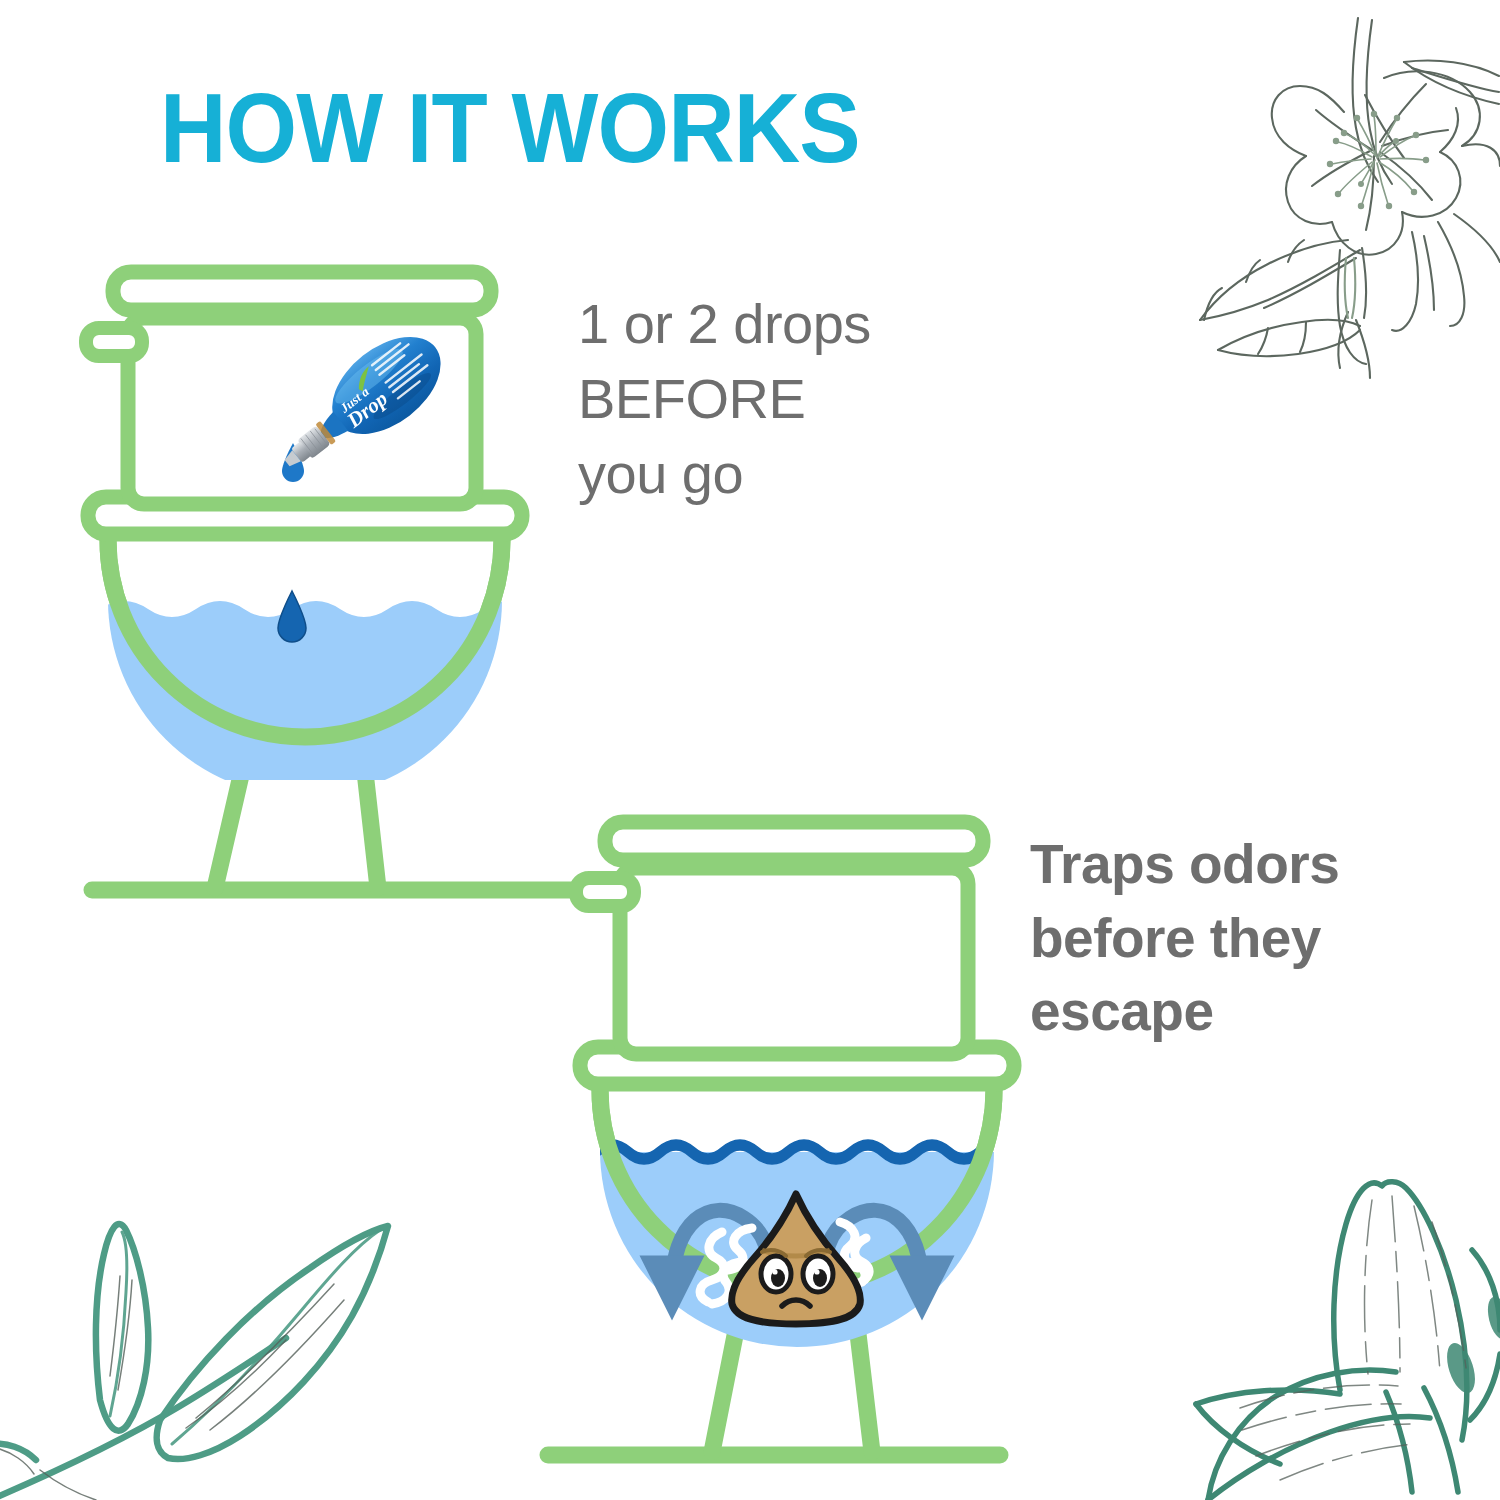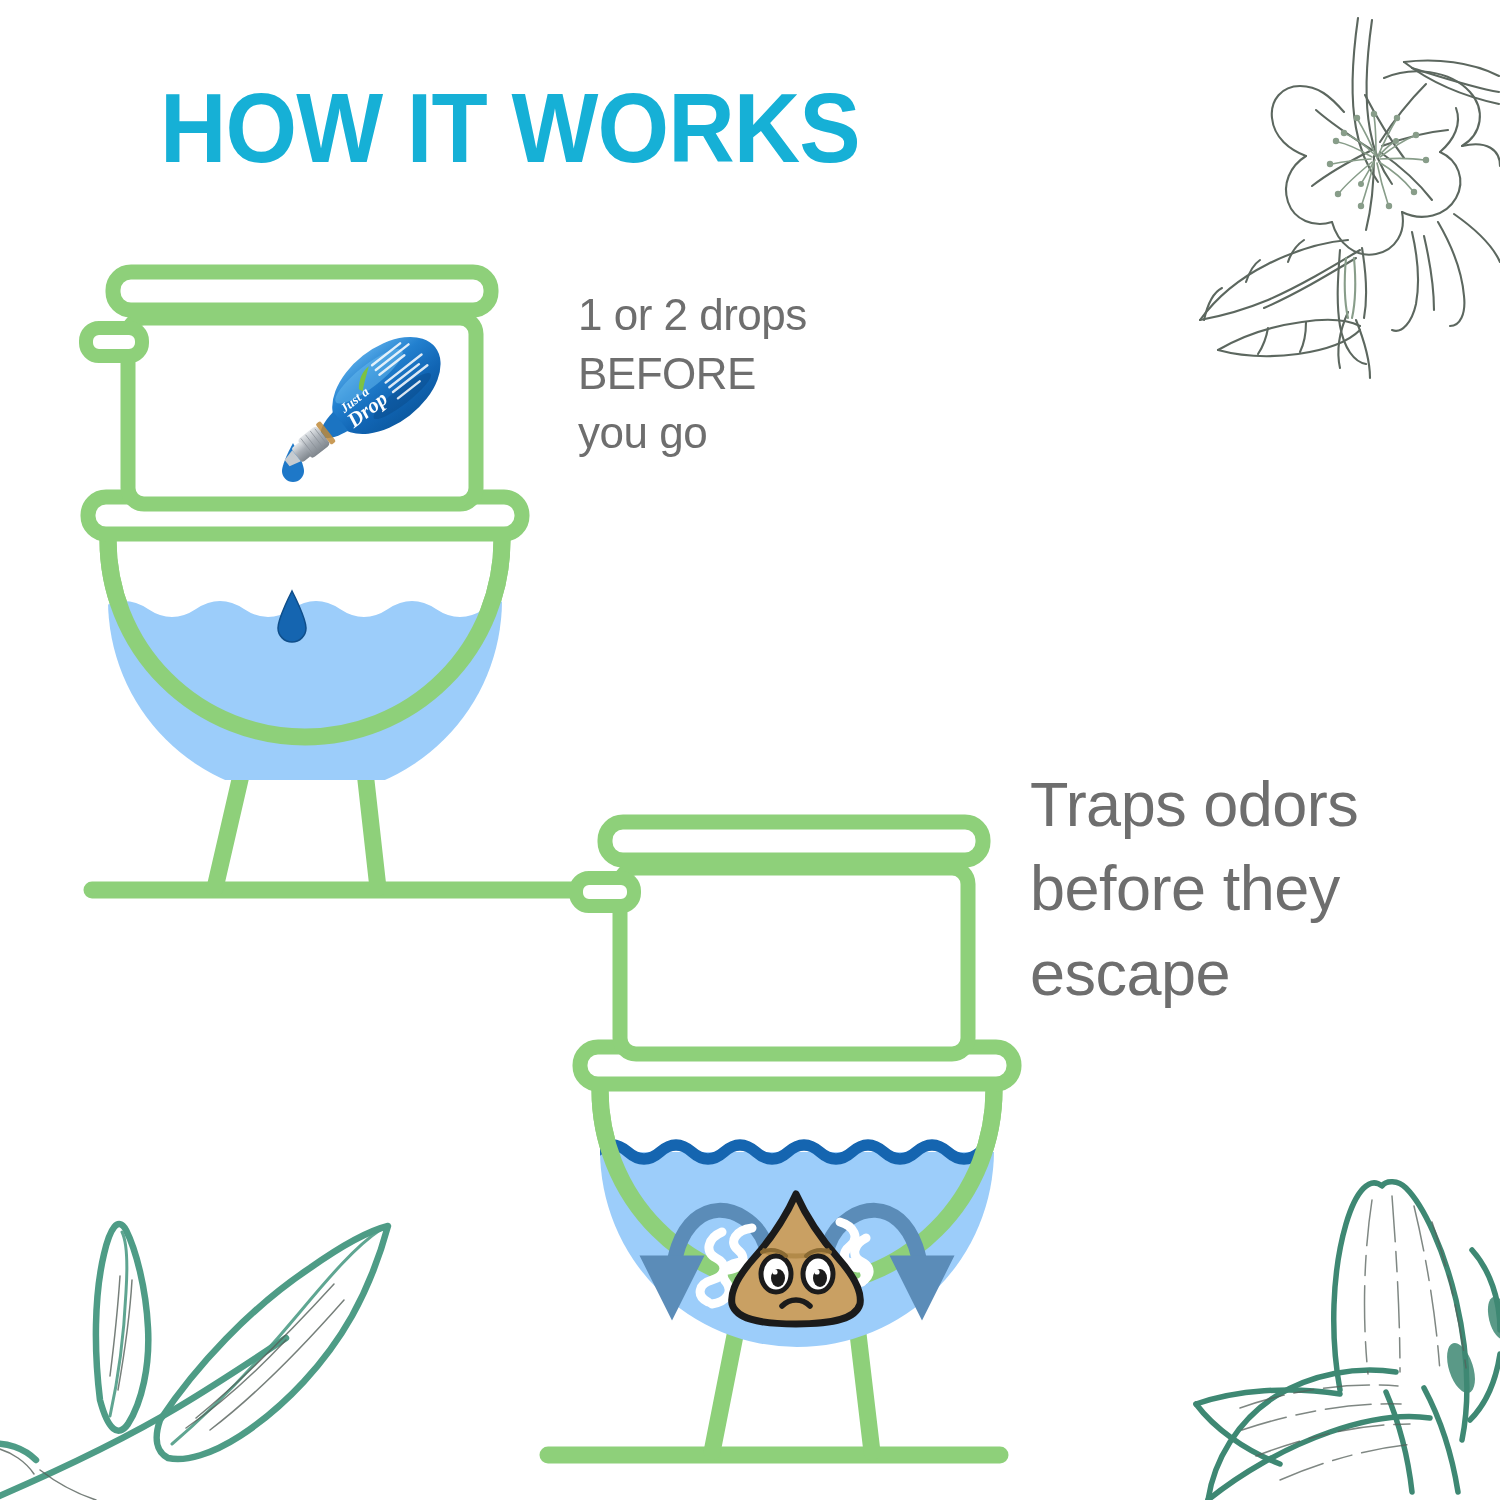--- a/index.html
+++ b/index.html
@@ -28,22 +28,22 @@
   
   .copy{
     position:absolute;
     font-family:"Liberation Sans", sans-serif;
     font-weight:400;
     color:#6E6E6E;
     line-height:1.34;
     white-space:pre-line;
     letter-spacing:-0.5px;
   }
-  .copy-1{left:578px;top:286px;font-size:44px;width:470px;}
-  .copy-2{left:1030px;top:762px;font-size:63px;width:420px;}
+  .copy-1{left:578px;top:286px;font-size:56px;width:470px;}
+  .copy-2{left:1030px;top:828px;font-size:55px;width:420px;font-weight:bold;}
 
   
   .layer{position:absolute;left:0;top:0;width:1500px;height:1500px;}
 
   .bottle-wrap{position:absolute;pointer-events:none;}
 </style>
 </head>
 <body>
 
 <div id="stage">

